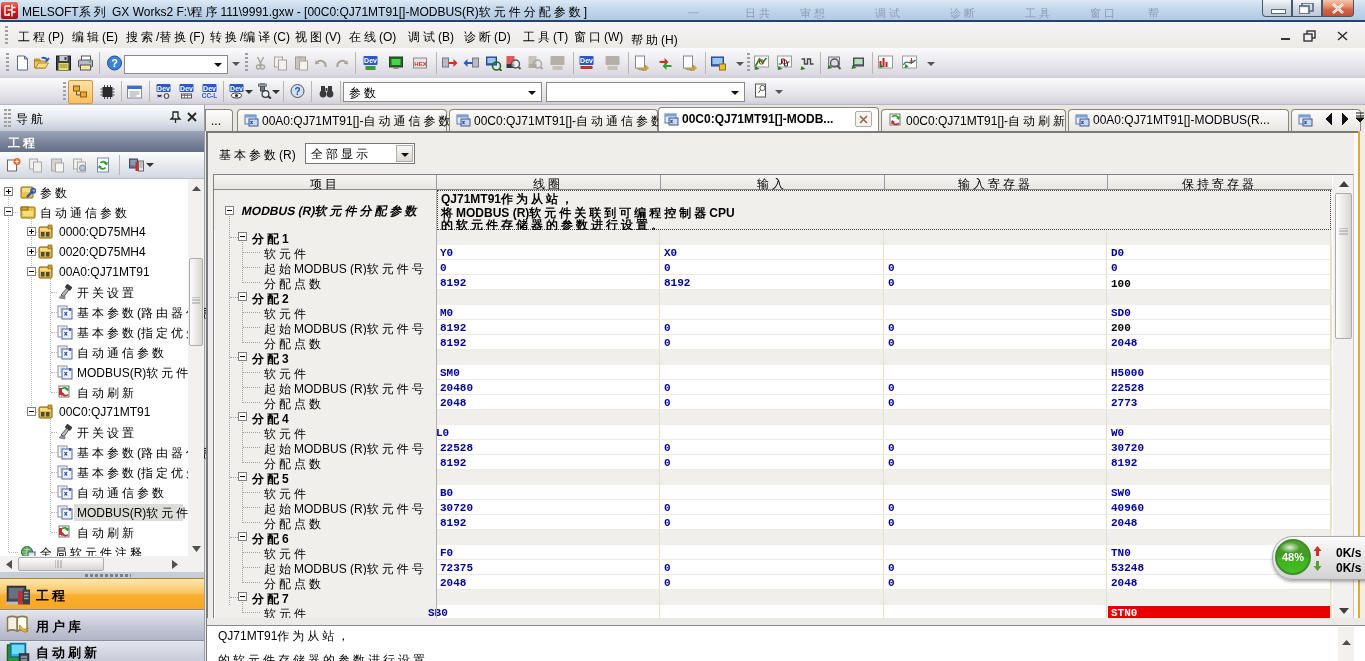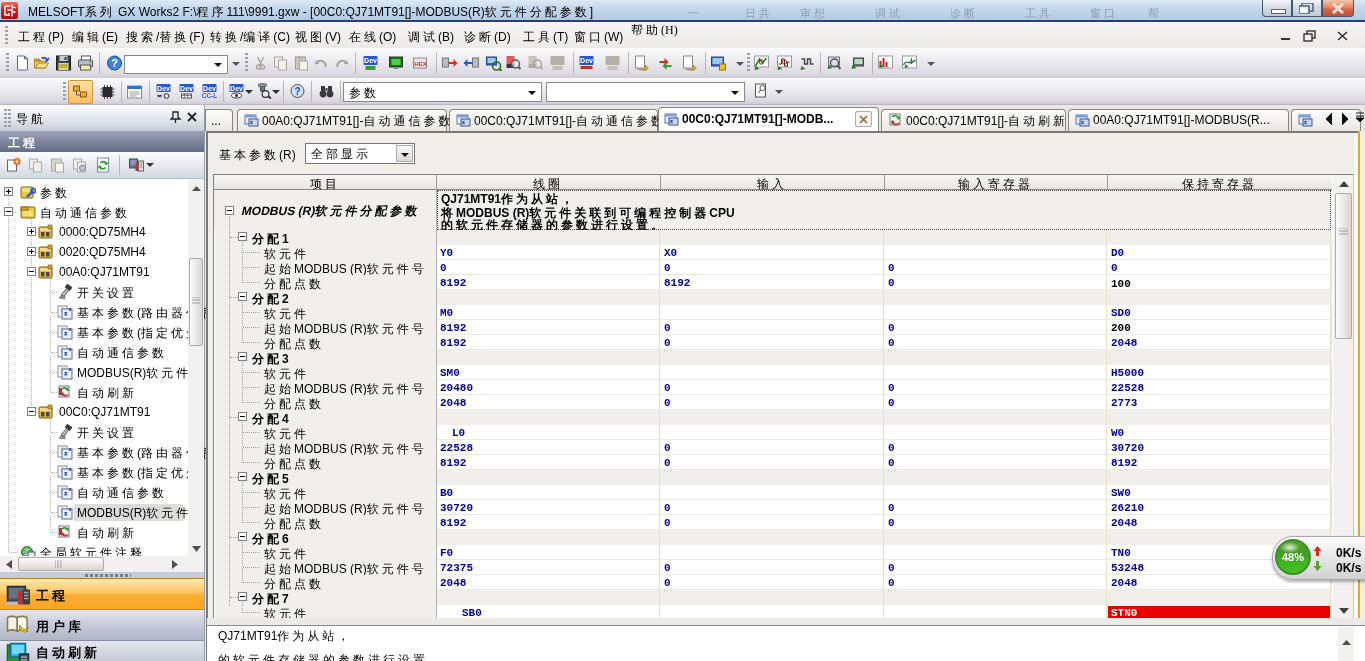--- a/index.html
+++ b/index.html
@@ -23,21 +23,21 @@
     <defs>
       <linearGradient id="rg" x1="0" y1="0" x2="0" y2="1">
         <stop offset="0" stop-color="#f07060"></stop>
         <stop offset="0.45" stop-color="#d42020"></stop>
         <stop offset="1" stop-color="#a80f12"></stop>
       </linearGradient>
     </defs>
     <rect x="0" y="0" width="17" height="17" rx="2" fill="url(#rg)"></rect>
     <path d="M4 4 h5 M4 4 v9 h4 M6.5 8 h4 M11 2.5 v12 M11 5.5 h3.5 M11 10 h3.5 M8 11 v3" stroke="#fff" stroke-width="1.4" fill="none"></path>
   </svg>
-<div class="tx" style="left:28px;top:4px;font-size:12px;color:#000;font-weight:normal;">MELSOFT<span class="cj">系列</span> GX Works2 F:\<span class="cj">程序</span>111\9991.gxw - [00C0:QJ71MT91[]-MODBUS(R)<span class="cj">软元件分配参数</span>]</div>
+<div class="tx" style="left:22px;top:4px;font-size:12px;color:#000;font-weight:normal;">MELSOFT<span class="cj">系列</span> GX Works2 F:\<span class="cj">程序</span>111\9991.gxw - [00C0:QJ71MT91[]-MODBUS(R)<span class="cj">软元件分配参数</span>]</div>
 <div class="tx" style="left:688px;top:6px;font-size:11px;color:#8c9cb2;font-weight:normal;filter:blur(0.7px)"><span class="cj">一</span></div>
 <div class="tx" style="left:745px;top:6px;font-size:11px;color:#8c9cb2;font-weight:normal;filter:blur(0.7px)"><span class="cj">日共</span></div>
 <div class="tx" style="left:800px;top:6px;font-size:11px;color:#8c9cb2;font-weight:normal;filter:blur(0.7px)"><span class="cj">审想</span></div>
 <div class="tx" style="left:875px;top:6px;font-size:11px;color:#8c9cb2;font-weight:normal;filter:blur(0.7px)"><span class="cj">调试</span></div>
 <div class="tx" style="left:950px;top:6px;font-size:11px;color:#8c9cb2;font-weight:normal;filter:blur(0.7px)"><span class="cj">诊断</span></div>
 <div class="tx" style="left:1025px;top:6px;font-size:11px;color:#8c9cb2;font-weight:normal;filter:blur(0.7px)"><span class="cj">工具</span></div>
 <div class="tx" style="left:1090px;top:6px;font-size:11px;color:#8c9cb2;font-weight:normal;filter:blur(0.7px)"><span class="cj">窗口</span></div>
 <div class="tx" style="left:1148px;top:6px;font-size:11px;color:#8c9cb2;font-weight:normal;filter:blur(0.7px)"><span class="cj">帮</span></div>
 <div class="ab" style="left:1262px;top:0;width:30px;height:17px;background:linear-gradient(#f4f6f8,#d4dbe4 45%,#bfc9d6);border:1px solid #46586e;border-top:none;border-radius:0 0 0 4px;box-sizing:border-box;"></div>
 <div class="ab" style="left:1292px;top:0;width:30px;height:17px;background:linear-gradient(#f4f6f8,#d4dbe4 45%,#bfc9d6);border:1px solid #46586e;border-top:none;box-sizing:border-box;"></div>
@@ -57,21 +57,21 @@
 <div class="tx" style="left:18px;top:29px;font-size:12px;color:#000;font-weight:normal;"><span class="cj">工程</span>(P)</div>
 <div class="tx" style="left:72px;top:29px;font-size:12px;color:#000;font-weight:normal;"><span class="cj">编辑</span>(E)</div>
 <div class="tx" style="left:126px;top:29px;font-size:12px;color:#000;font-weight:normal;"><span class="cj">搜索</span>/<span class="cj">替换</span>(F)</div>
 <div class="tx" style="left:210px;top:29px;font-size:12px;color:#000;font-weight:normal;"><span class="cj">转换</span>/<span class="cj">编译</span>(C)</div>
 <div class="tx" style="left:295px;top:29px;font-size:12px;color:#000;font-weight:normal;"><span class="cj">视图</span>(V)</div>
 <div class="tx" style="left:349px;top:29px;font-size:12px;color:#000;font-weight:normal;"><span class="cj">在线</span>(O)</div>
 <div class="tx" style="left:408px;top:29px;font-size:12px;color:#000;font-weight:normal;"><span class="cj">调试</span>(B)</div>
 <div class="tx" style="left:464px;top:29px;font-size:12px;color:#000;font-weight:normal;"><span class="cj">诊断</span>(D)</div>
 <div class="tx" style="left:523px;top:29px;font-size:12px;color:#000;font-weight:normal;"><span class="cj">工具</span>(T)</div>
 <div class="tx" style="left:574px;top:29px;font-size:12px;color:#000;font-weight:normal;"><span class="cj">窗口</span>(W)</div>
-<div class="tx" style="left:631px;top:22px;font-size:12px;color:#000;font-weight:normal;font-family:Liberation Serif, serif;"><span class="cj">帮助</span>(H)</div>
+<div class="tx" style="left:631px;top:32px;font-size:12px;color:#000;font-weight:normal;"><span class="cj">帮助</span>(H)</div>
 <svg class="ab" style="left:1279px;top:33px" width="14" height="8">
     <rect x="2" y="5" width="9" height="2" fill="#333"></rect>
   </svg>
 <svg class="ab" style="left:1303px;top:30px" width="14" height="12">
     <rect x="4" y="1" width="8" height="7" fill="none" stroke="#333" stroke-width="1.4"></rect>
     <rect x="1" y="4" width="8" height="7" fill="#f0f0f0" stroke="#333" stroke-width="1.4"></rect>
   </svg>
 <svg class="ab" style="left:1337px;top:31px" width="12" height="10">
     <path d="M1 1 L10 9 M10 1 L1 9" stroke="#333" stroke-width="1.6"></path>
   </svg>
@@ -812,21 +812,21 @@
 <div class="val " style="left:888px;top:397px">0</div>
 <div class="ab" style="left:1108px;top:395px;width:224px;height:15px;background:#fff;border-right:1px solid #e6e2c2;border-bottom:1px solid #eae9e6;box-sizing:border-box;"></div>
 <div class="val " style="left:1111px;top:397px">2773</div>
 <div class="ab" style="left:215px;top:410px;width:1117px;height:15px;background:#f0efec;"></div>
 <div class="pm" style="left:238px;top:412px"></div>
 <div class="pmh" style="left:240px;top:416px"></div>
 <div class="tx" style="left:252px;top:411px;font-size:12px;color:#000;font-weight:bold;"><span class="cj">分配</span>4</div>
 <div class="ab" style="left:215px;top:425px;width:221px;height:15px;background:#f0efec;"></div>
 <div class="tx" style="left:264px;top:426px;font-size:12px;color:#000;font-weight:normal;"><span class="cj">软元件</span></div>
 <div class="ab" style="left:437px;top:425px;width:223px;height:15px;background:#fff;border-right:1px solid #e6e2c2;border-bottom:1px solid #eae9e6;box-sizing:border-box;"></div>
-<div class="val " style="left:452px;top:427px">L0</div>
+<div class="val " style="left:436px;top:427px">L0</div>
 <div class="ab" style="left:661px;top:425px;width:223px;height:15px;background:#fff;border-right:1px solid #e6e2c2;border-bottom:1px solid #eae9e6;box-sizing:border-box;"></div>
 <div class="ab" style="left:885px;top:425px;width:222px;height:15px;background:#fff;border-right:1px solid #e6e2c2;border-bottom:1px solid #eae9e6;box-sizing:border-box;"></div>
 <div class="ab" style="left:1108px;top:425px;width:224px;height:15px;background:#fff;border-right:1px solid #e6e2c2;border-bottom:1px solid #eae9e6;box-sizing:border-box;"></div>
 <div class="val " style="left:1111px;top:427px">W0</div>
 <div class="ab" style="left:215px;top:440px;width:221px;height:15px;background:#f0efec;"></div>
 <div class="tx" style="left:264px;top:441px;font-size:12px;color:#000;font-weight:normal;"><span class="cj">起始</span>MODBUS (R)<span class="cj">软元件号</span></div>
 <div class="ab" style="left:437px;top:440px;width:223px;height:15px;background:#fff;border-right:1px solid #e6e2c2;border-bottom:1px solid #eae9e6;box-sizing:border-box;"></div>
 <div class="val " style="left:440px;top:442px">22528</div>
 <div class="ab" style="left:661px;top:440px;width:223px;height:15px;background:#fff;border-right:1px solid #e6e2c2;border-bottom:1px solid #eae9e6;box-sizing:border-box;"></div>
 <div class="val " style="left:664px;top:442px">0</div>
@@ -858,21 +858,21 @@
 <div class="val " style="left:1111px;top:487px">SW0</div>
 <div class="ab" style="left:215px;top:500px;width:221px;height:15px;background:#f0efec;"></div>
 <div class="tx" style="left:264px;top:501px;font-size:12px;color:#000;font-weight:normal;"><span class="cj">起始</span>MODBUS (R)<span class="cj">软元件号</span></div>
 <div class="ab" style="left:437px;top:500px;width:223px;height:15px;background:#fff;border-right:1px solid #e6e2c2;border-bottom:1px solid #eae9e6;box-sizing:border-box;"></div>
 <div class="val " style="left:440px;top:502px">30720</div>
 <div class="ab" style="left:661px;top:500px;width:223px;height:15px;background:#fff;border-right:1px solid #e6e2c2;border-bottom:1px solid #eae9e6;box-sizing:border-box;"></div>
 <div class="val " style="left:664px;top:502px">0</div>
 <div class="ab" style="left:885px;top:500px;width:222px;height:15px;background:#fff;border-right:1px solid #e6e2c2;border-bottom:1px solid #eae9e6;box-sizing:border-box;"></div>
 <div class="val " style="left:888px;top:502px">0</div>
 <div class="ab" style="left:1108px;top:500px;width:224px;height:15px;background:#fff;border-right:1px solid #e6e2c2;border-bottom:1px solid #eae9e6;box-sizing:border-box;"></div>
-<div class="val " style="left:1111px;top:502px">26210</div>
+<div class="val " style="left:1111px;top:502px">40960</div>
 <div class="ab" style="left:215px;top:515px;width:221px;height:15px;background:#f0efec;"></div>
 <div class="tx" style="left:264px;top:516px;font-size:12px;color:#000;font-weight:normal;"><span class="cj">分配点数</span></div>
 <div class="ab" style="left:437px;top:515px;width:223px;height:15px;background:#fff;border-right:1px solid #e6e2c2;border-bottom:1px solid #eae9e6;box-sizing:border-box;"></div>
 <div class="val " style="left:440px;top:517px">8192</div>
 <div class="ab" style="left:661px;top:515px;width:223px;height:15px;background:#fff;border-right:1px solid #e6e2c2;border-bottom:1px solid #eae9e6;box-sizing:border-box;"></div>
 <div class="val " style="left:664px;top:517px">0</div>
 <div class="ab" style="left:885px;top:515px;width:222px;height:15px;background:#fff;border-right:1px solid #e6e2c2;border-bottom:1px solid #eae9e6;box-sizing:border-box;"></div>
 <div class="val " style="left:888px;top:517px">0</div>
 <div class="ab" style="left:1108px;top:515px;width:224px;height:15px;background:#fff;border-right:1px solid #e6e2c2;border-bottom:1px solid #eae9e6;box-sizing:border-box;"></div>
 <div class="val " style="left:1111px;top:517px">2048</div>
@@ -908,21 +908,21 @@
 <div class="val " style="left:888px;top:577px">0</div>
 <div class="ab" style="left:1108px;top:575px;width:224px;height:15px;background:#fff;border-right:1px solid #e6e2c2;border-bottom:1px solid #eae9e6;box-sizing:border-box;"></div>
 <div class="val " style="left:1111px;top:577px">2048</div>
 <div class="ab" style="left:215px;top:590px;width:1117px;height:15px;background:#f0efec;"></div>
 <div class="pm" style="left:238px;top:592px"></div>
 <div class="pmh" style="left:240px;top:596px"></div>
 <div class="tx" style="left:252px;top:591px;font-size:12px;color:#000;font-weight:bold;"><span class="cj">分配</span>7</div>
 <div class="ab" style="left:215px;top:605px;width:221px;height:15px;background:#f0efec;"></div>
 <div class="tx" style="left:264px;top:606px;font-size:12px;color:#000;font-weight:normal;"><span class="cj">软元件</span></div>
 <div class="ab" style="left:437px;top:605px;width:223px;height:15px;background:#fff;border-right:1px solid #e6e2c2;border-bottom:1px solid #eae9e6;box-sizing:border-box;"></div>
-<div class="val " style="left:462px;top:607px">SB0</div>
+<div class="val " style="left:428px;top:607px">SB0</div>
 <div class="ab" style="left:661px;top:605px;width:223px;height:15px;background:#fff;border-right:1px solid #e6e2c2;border-bottom:1px solid #eae9e6;box-sizing:border-box;"></div>
 <div class="ab" style="left:885px;top:605px;width:222px;height:15px;background:#fff;border-right:1px solid #e6e2c2;border-bottom:1px solid #eae9e6;box-sizing:border-box;"></div>
 <div class="ab" style="left:1108px;top:605px;width:224px;height:15px;background:#fff;border-right:1px solid #e6e2c2;border-bottom:1px solid #eae9e6;box-sizing:border-box;"></div>
 <div class="ab" style="left:1108px;top:606px;width:222px;height:13px;background:#e80000;"></div>
 <div class="val" style="left:1111px;top:607px;color:#fff">STN0</div>
 <div class="ab" style="left:436px;top:190px;width:1px;height:428px;background:#b2b0ac;"></div>
 <div class="ab" style="left:659px;top:230px;width:1px;height:388px;background:#e6e2c2;"></div>
 <div class="ab" style="left:883px;top:230px;width:1px;height:388px;background:#e6e2c2;"></div>
 <div class="ab" style="left:1106px;top:230px;width:1px;height:388px;background:#e6e2c2;"></div>
 <div class="ab" style="left:1330px;top:230px;width:1px;height:388px;background:#e6e2c2;"></div>

